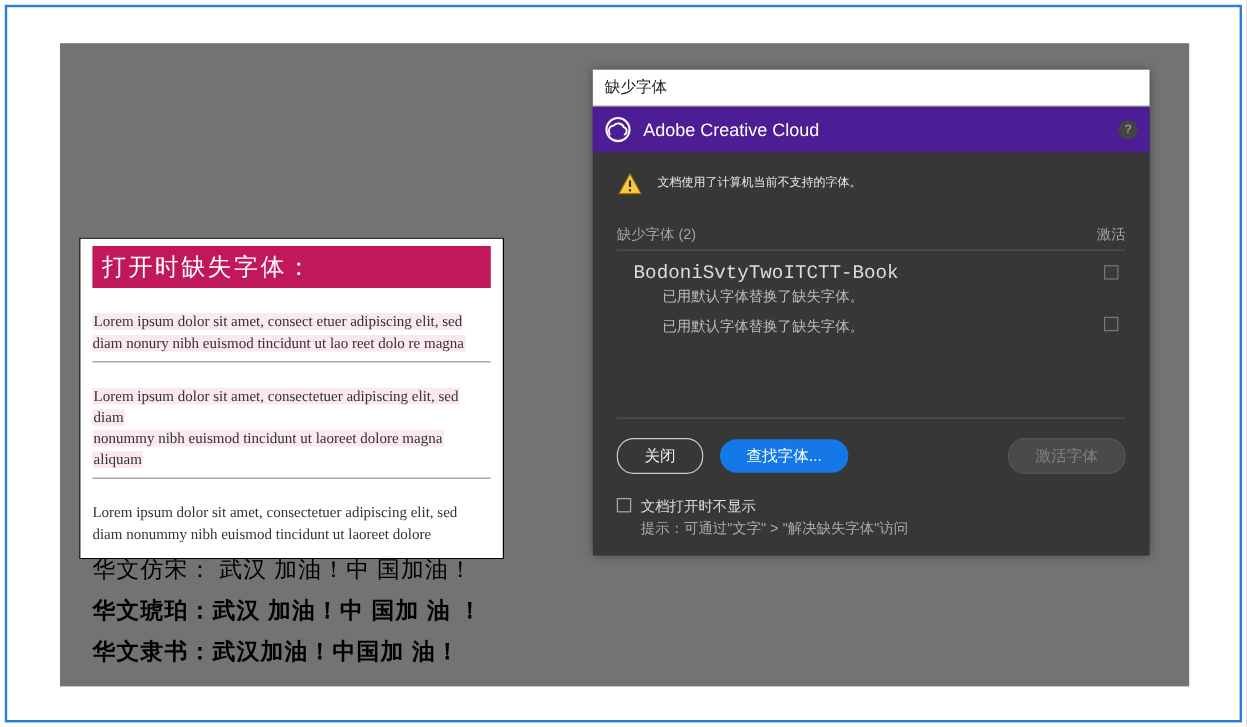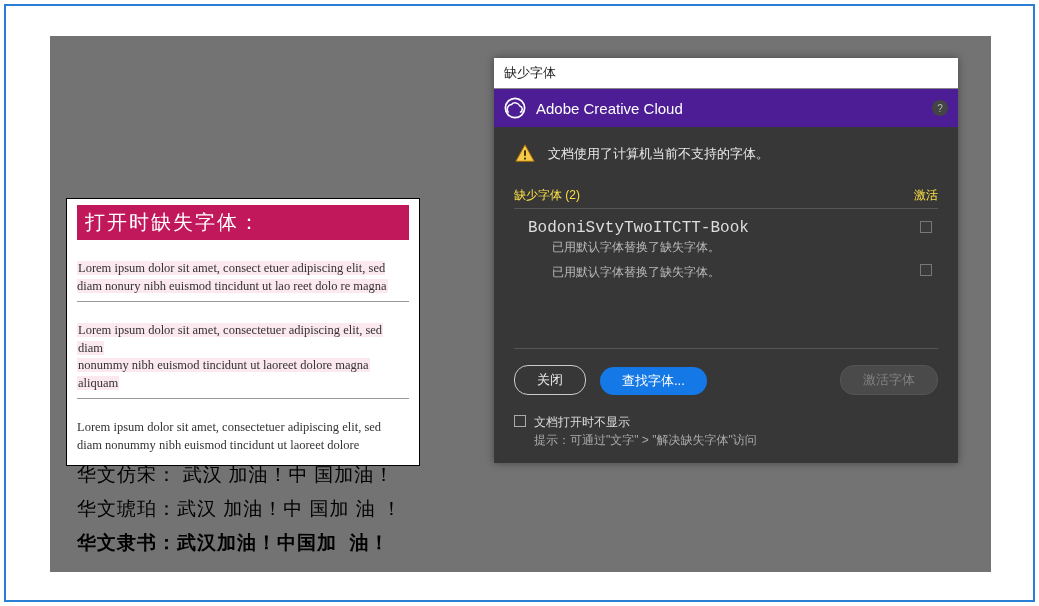--- a/index.html
+++ b/index.html
@@ -50,22 +50,22 @@
     font-family: "Times New Roman", serif;
   }
   .hl-span { background: #fce8ef; padding: 0 1px; }
   .divider { border-top: 1px solid #999; margin-top: 6px; }
   .cjk-line {
     font-size: 19px;
     margin-top: 8px;
     letter-spacing: 1px;
     font-family: "SimSun","STKaiti","KaiTi",serif;
   }
-  .cjk-bold { font-weight: 400; font-family: "SimHei","Microsoft YaHei",sans-serif; }
-  .cjk-li { font-family: Liberation Mono, monospace; font-weight: 700; }
+  .cjk-bold { font-weight: 700; font-family: "SimHei","Microsoft YaHei",sans-serif; }
+  .cjk-li { font-family: Liberation Sans, sans-serif; font-weight: 700; }
 
   
   .dialog {
     position: absolute;
     left: 444px; top: 22px;
     width: 464px;
     background: #373737;
     color: #ddd;
     font-size: 12px;
     box-shadow: 0 0 8px rgba(0,0,0,.4);
@@ -105,24 +105,24 @@
     display: flex; align-items: center; justify-content: center;
   }
   .dlg-body {
     padding: 16px 20px 14px 20px;
   }
   .warn-row {
     display: flex; align-items: flex-start; gap: 12px;
     margin-bottom: 22px;
   }
   .warn-icon { width: 22px; height: 22px; flex-shrink: 0; }
-  .warn-text { color: #e8e8e8; font-size: 13px; padding-top: 2px; text-align: right; }
+  .warn-text { color: #e8e8e8; font-size: 10px; padding-top: 2px; text-align: right; }
   .list-header {
     display: flex; justify-content: space-between;
-    color: #fde047; font-size: 12px;
+    color: #a3a3a3; font-size: 12px;
     padding-bottom: 4px;
   }
   .font-list {
     border-top: 1px solid #555;
     min-height: 120px;
     padding: 6px 0;
   }
   .font-item {
     padding: 4px 0 2px 14px;
     position: relative;
@@ -140,21 +140,21 @@
   }
   .font-check {
     position: absolute;
     right: 6px; top: 6px;
     width: 12px; height: 12px;
     border: 1px solid #777;
     background: #3a3a3a;
   }
   .bottom-sep { border-top: 1px solid #555; margin-top: 20px; margin-bottom: 16px; }
   .btn-row {
-    display: flex; align-items: flex-end; gap: 14px;
+    display: flex; align-items: center; gap: 14px;
     margin-bottom: 18px;
   }
   .btn {
     border-radius: 14px;
     padding: 5px 22px;
     font-size: 13px;
     cursor: pointer;
     border: none;
   }
   .btn-close {

